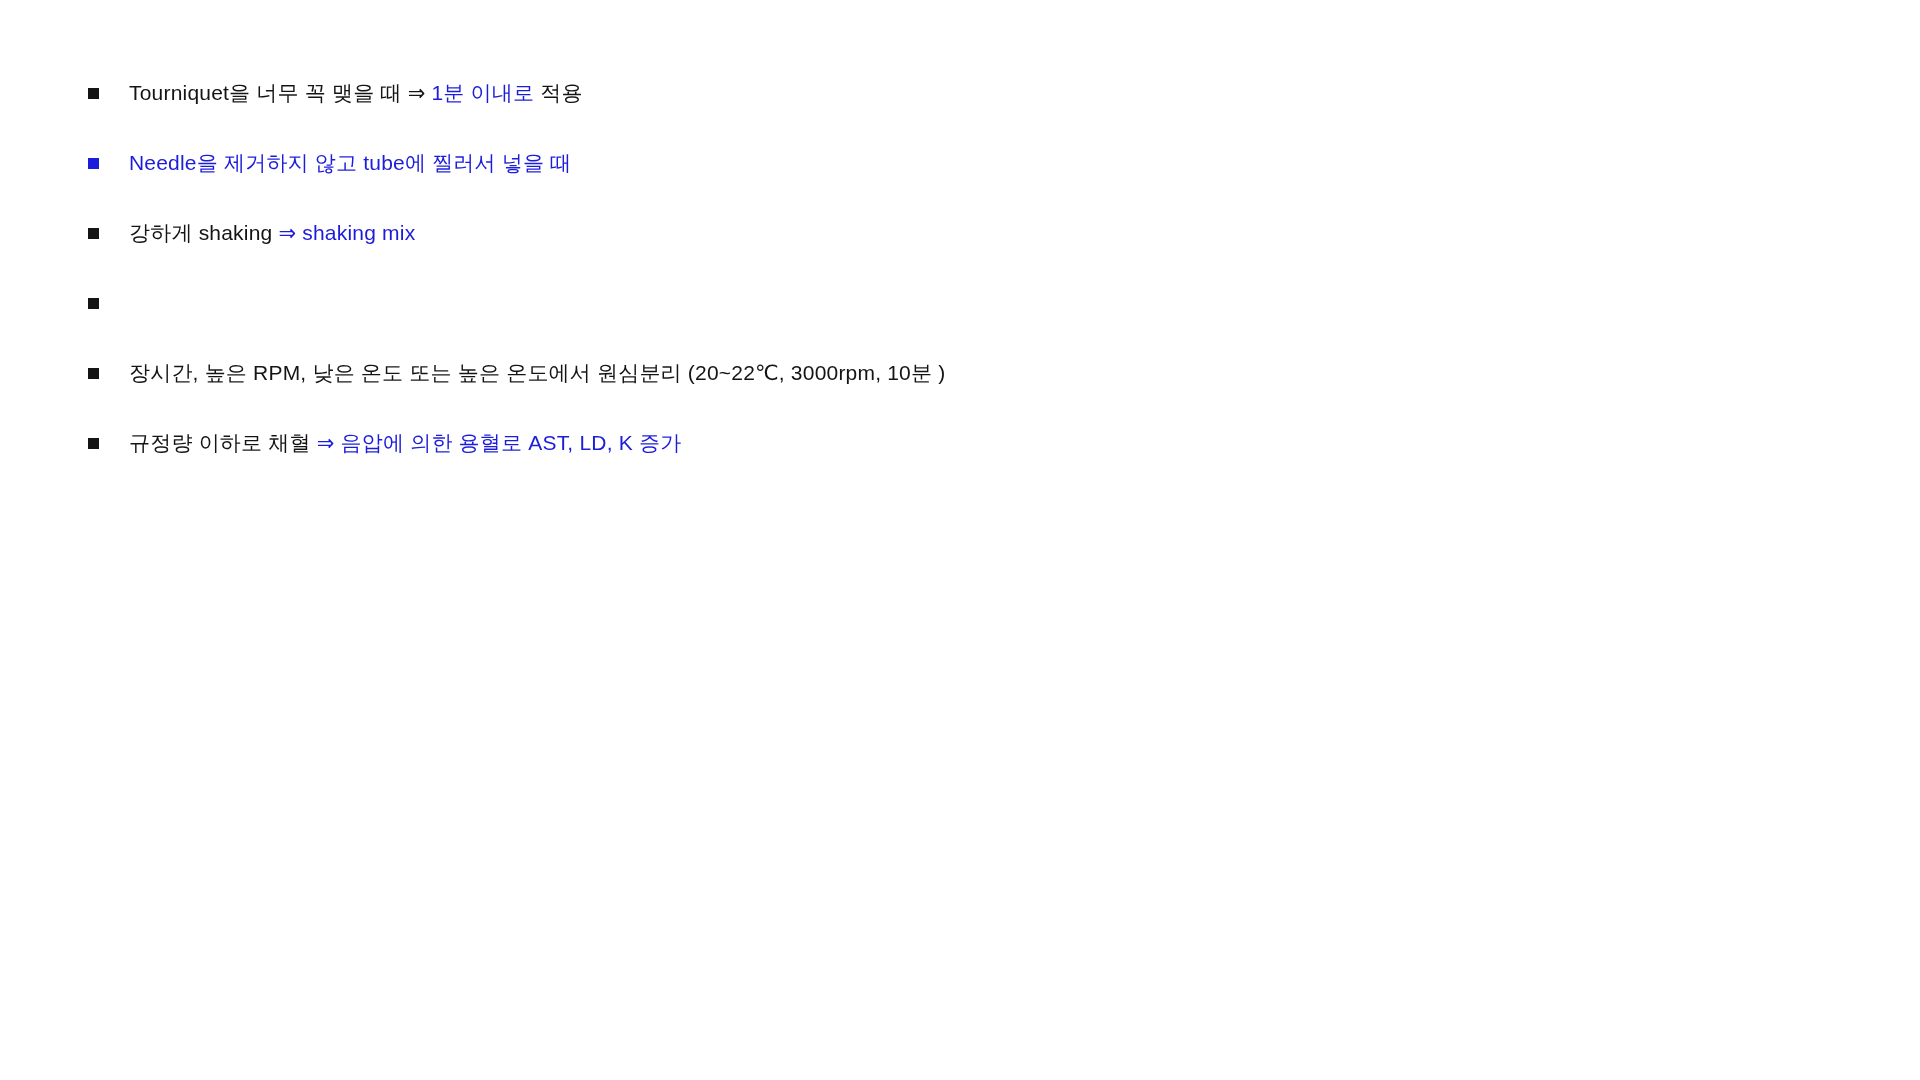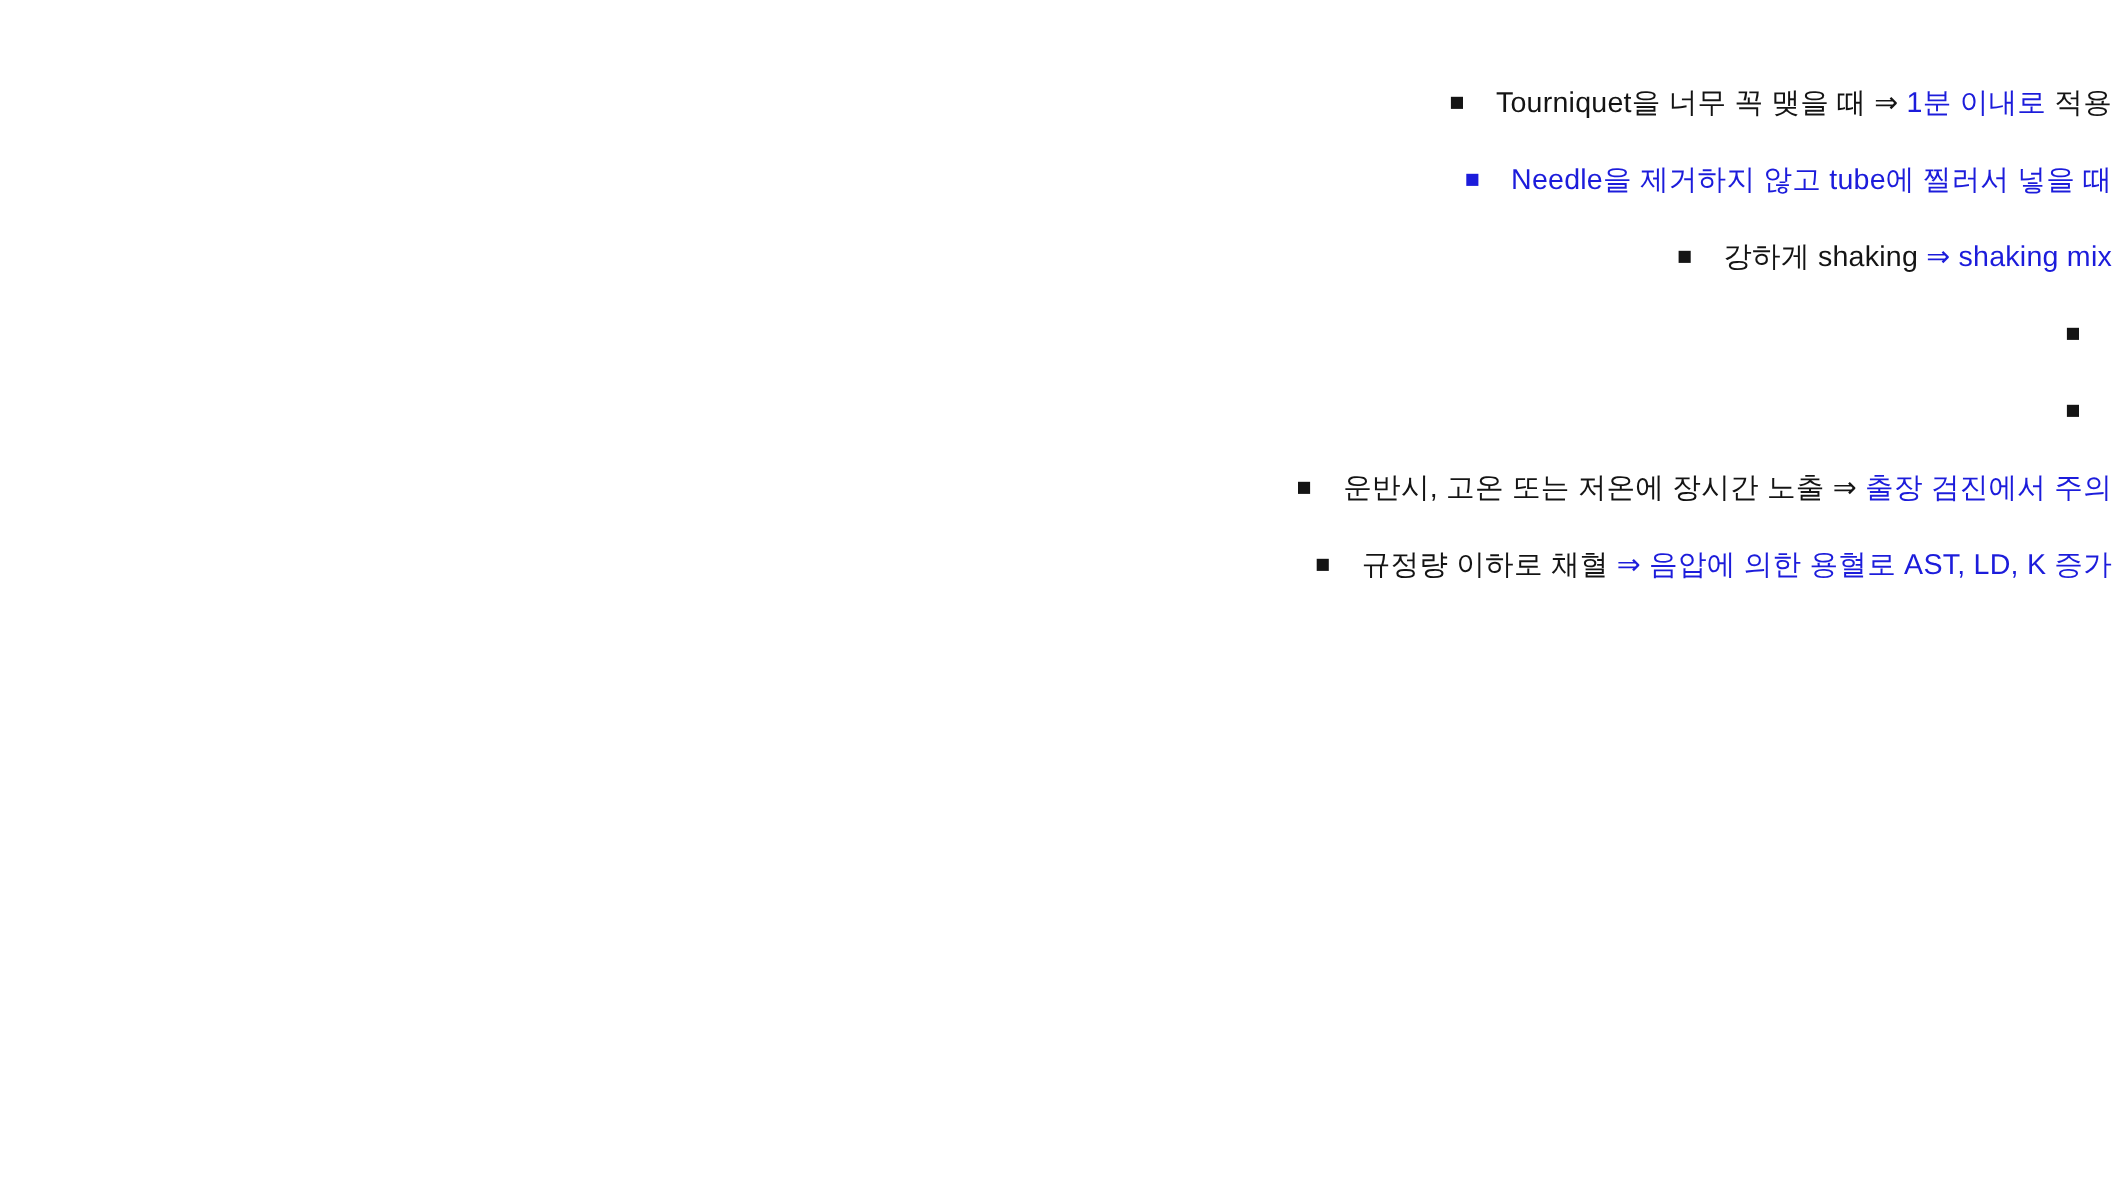--- a/index.html
+++ b/index.html
@@ -21,24 +21,23 @@
   }
   ul.bullet-list {
     list-style: none;
     margin: 0;
     padding: 58px 0 0 88px;
   }
   ul.bullet-list li {
     height: 70px;
     display: flex;
     align-items: center;
-    font-size: 26px;
+    font-size: 21px;
     letter-spacing: 0.2px;
     white-space: pre;
-    justify-content: flex-end;
   }
   .bullet-marker {
     display: inline-block;
     width: 11px;
     height: 11px;
     background: currentColor;
     margin-right: 30px;
     flex: 0 0 auto;
   }
   .seg-default { color: var(--text-color); }
@@ -46,17 +45,16 @@
 </style>
 </head>
 <body>
 
 <div class="slide" style="background: rgb(255, 255, 255);">
   <ul class="bullet-list">
       <li><span class="bullet-marker seg-default"></span><span class="seg-default">Tourniquet을 너무 꼭 맺을 때 ⇒ </span><span class="seg-accent">1분 이내로</span><span class="seg-default"> 적용</span></li>
       <li><span class="bullet-marker seg-accent"></span><span class="seg-accent">Needle을 제거하지 않고 tube에 찔러서 넣을 때</span></li>
       <li><span class="bullet-marker seg-default"></span><span class="seg-default">강하게 shaking </span><span class="seg-accent">⇒ shaking mix</span></li>
       <li><span class="bullet-marker seg-default"></span></li>
-      <li><span class="bullet-marker seg-default"></span></li>
-      <li><span class="bullet-marker seg-default"></span><span class="seg-default">운반시, 고온 또는 저온에 장시간 노출 ⇒ </span><span class="seg-accent">출장 검진에서 주의</span></li>
+      <li><span class="bullet-marker seg-default"></span><span class="seg-default">장시간, 높은 RPM, 낮은 온도 또는 높은 온도에서 원심분리 (20~22℃, 3000rpm, 10분 )</span></li>
       <li><span class="bullet-marker seg-default"></span><span class="seg-default">규정량 이하로 채혈 </span><span class="seg-accent">⇒ 음압에 의한 용혈로 AST, LD, K 증가</span></li>
     </ul>
 </div>
 
 </body></html>

